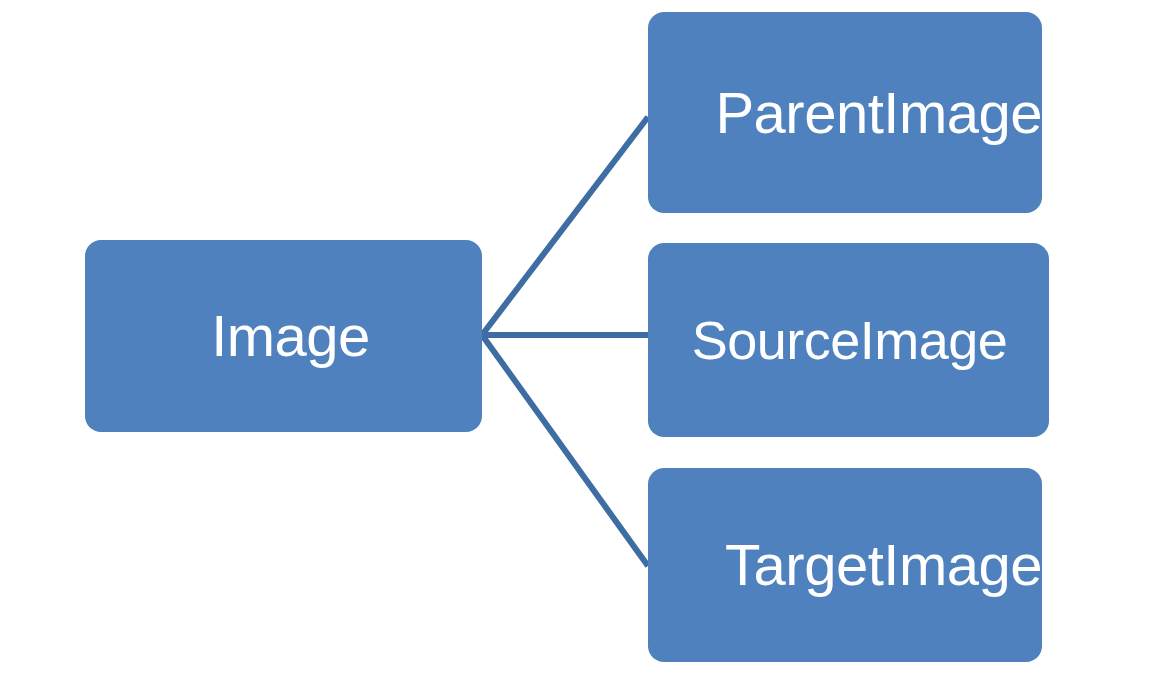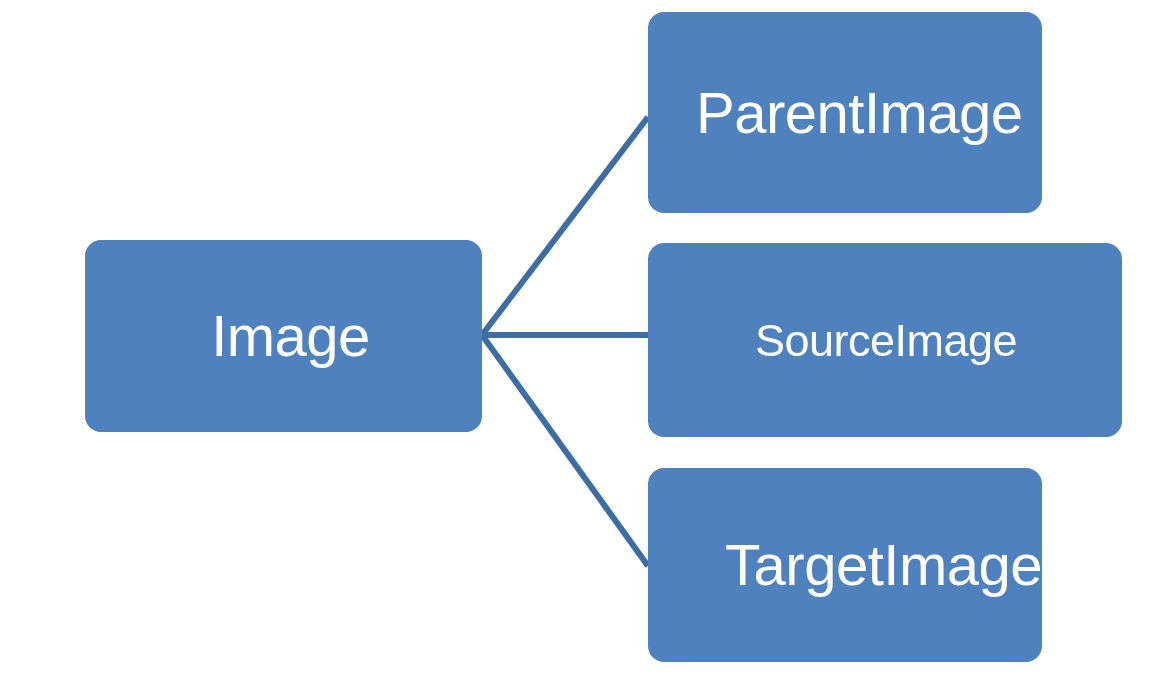--- a/index.html
+++ b/index.html
@@ -57,30 +57,30 @@
   }
   
   #node-parentimage {
     left: 648px;
     top: 12px;
     width: 394px;
     height: 201px;
     font-size: 58px;
   }
   #node-parentimage .node-label {
-    text-align: left;
+    text-align: right;
     padding-left: 28px;
     margin-left: 20px;
   }
   #node-sourceimage {
     left: 648px;
     top: 243px;
-    width: 474px;
+    width: 401px;
     height: 194px;
-    font-size: 45px;
+    font-size: 54px;
   }
   #node-sourceimage .node-label {
     text-align: center;
     padding-left: 2px;
   }
   #node-targetimage {
     left: 648px;
     top: 468px;
     width: 394px;
     height: 194px;

